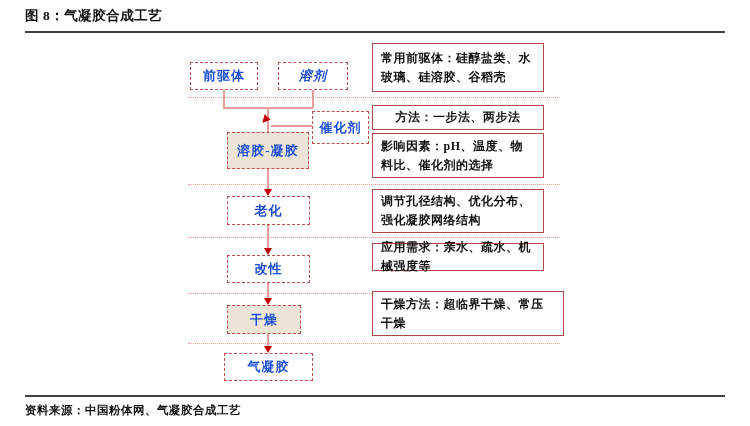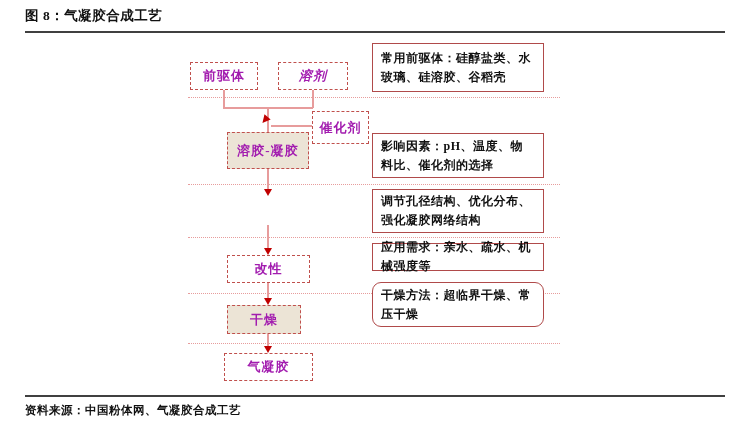--- a/index.html
+++ b/index.html
@@ -29,21 +29,21 @@
     letter-spacing:0.5px;
     color:#111111;
   }
   
   .node{
     border:1.6px dashed #c0504d;
     background:#ffffff;
     display:flex;align-items:center;justify-content:center;
     font-size:13px;font-weight:bold;
     letter-spacing:1px;
-    color:#a21caf;
+    color:#1d4ed8;
     box-sizing:border-box;
   }
   .node.filled{background:#ece4d6;}
   
   .note{
     border:1.6px solid #b04a4a;
     background:#ffffff;
     display:flex;align-items:center;justify-content:center;
     font-size:12px;font-weight:bold;
     line-height:19px;
@@ -100,26 +100,28 @@
   <div class="abs vline" style="left:267px;top:283px;height:16px;"></div>
   <div class="abs arrow-down" style="left:263.5px;top:298px;"></div>
 
   <div class="abs vline" style="left:267px;top:334px;height:13px;"></div>
   <div class="abs arrow-down" style="left:263.5px;top:346px;"></div>
 
   <div class="abs node" style="left:190px;top:62px;width:68px;height:28px;">前驱体</div>
   <div class="abs node" style="left:278px;top:62px;width:70px;height:28px;font-style:italic;">溶剂</div>
   <div class="abs node" style="left:312px;top:111px;width:57px;height:33px;">催化剂</div>
   <div class="abs node filled" style="left:227px;top:132px;width:82px;height:37px;">溶胶-凝胶</div>
+  <div class="abs node" style="left:227px;top:196px;width:83px;height:29px;">老化</div>
   <div class="abs node" style="left:227px;top:255px;width:83px;height:28px;">改性</div>
   <div class="abs node filled" style="left:227px;top:305px;width:74px;height:29px;">干燥</div>
   <div class="abs node" style="left:224px;top:353px;width:89px;height:28px;">气凝胶</div>
 
   <div class="abs note" style="left:372px;top:43px;width:172px;height:49px;">常用前驱体：硅醇盐类、水玻璃、硅溶胶、谷稻壳</div>
+  <div class="abs note" style="left:372px;top:105px;width:172px;height:25px;">方法：一步法、两步法</div>
   <div class="abs note" style="left:372px;top:133px;width:172px;height:45px;">影响因素：pH、温度、物料比、催化剂的选择</div>
   <div class="abs note" style="left:372px;top:189px;width:172px;height:44px;">调节孔径结构、优化分布、强化凝胶网络结构</div>
   <div class="abs note" style="left:372px;top:243px;width:172px;height:28px;">应用需求：亲水、疏水、机械强度等</div>
-  <div class="abs note" style="left:372px;top:282px;width:172px;height:45px;border-radius:9px;">干燥方法：超临界干燥、常压干燥</div>
+  <div class="abs note" style="left:372px;top:291px;width:192px;height:45px;">干燥方法：超临界干燥、常压干燥</div>
 
   <div class="abs rule" style="top:395px;"></div>
   <div class="abs source-text">资料来源：中国粉体网、气凝胶合成工艺</div>
 
 </div>
 
 </body></html>

